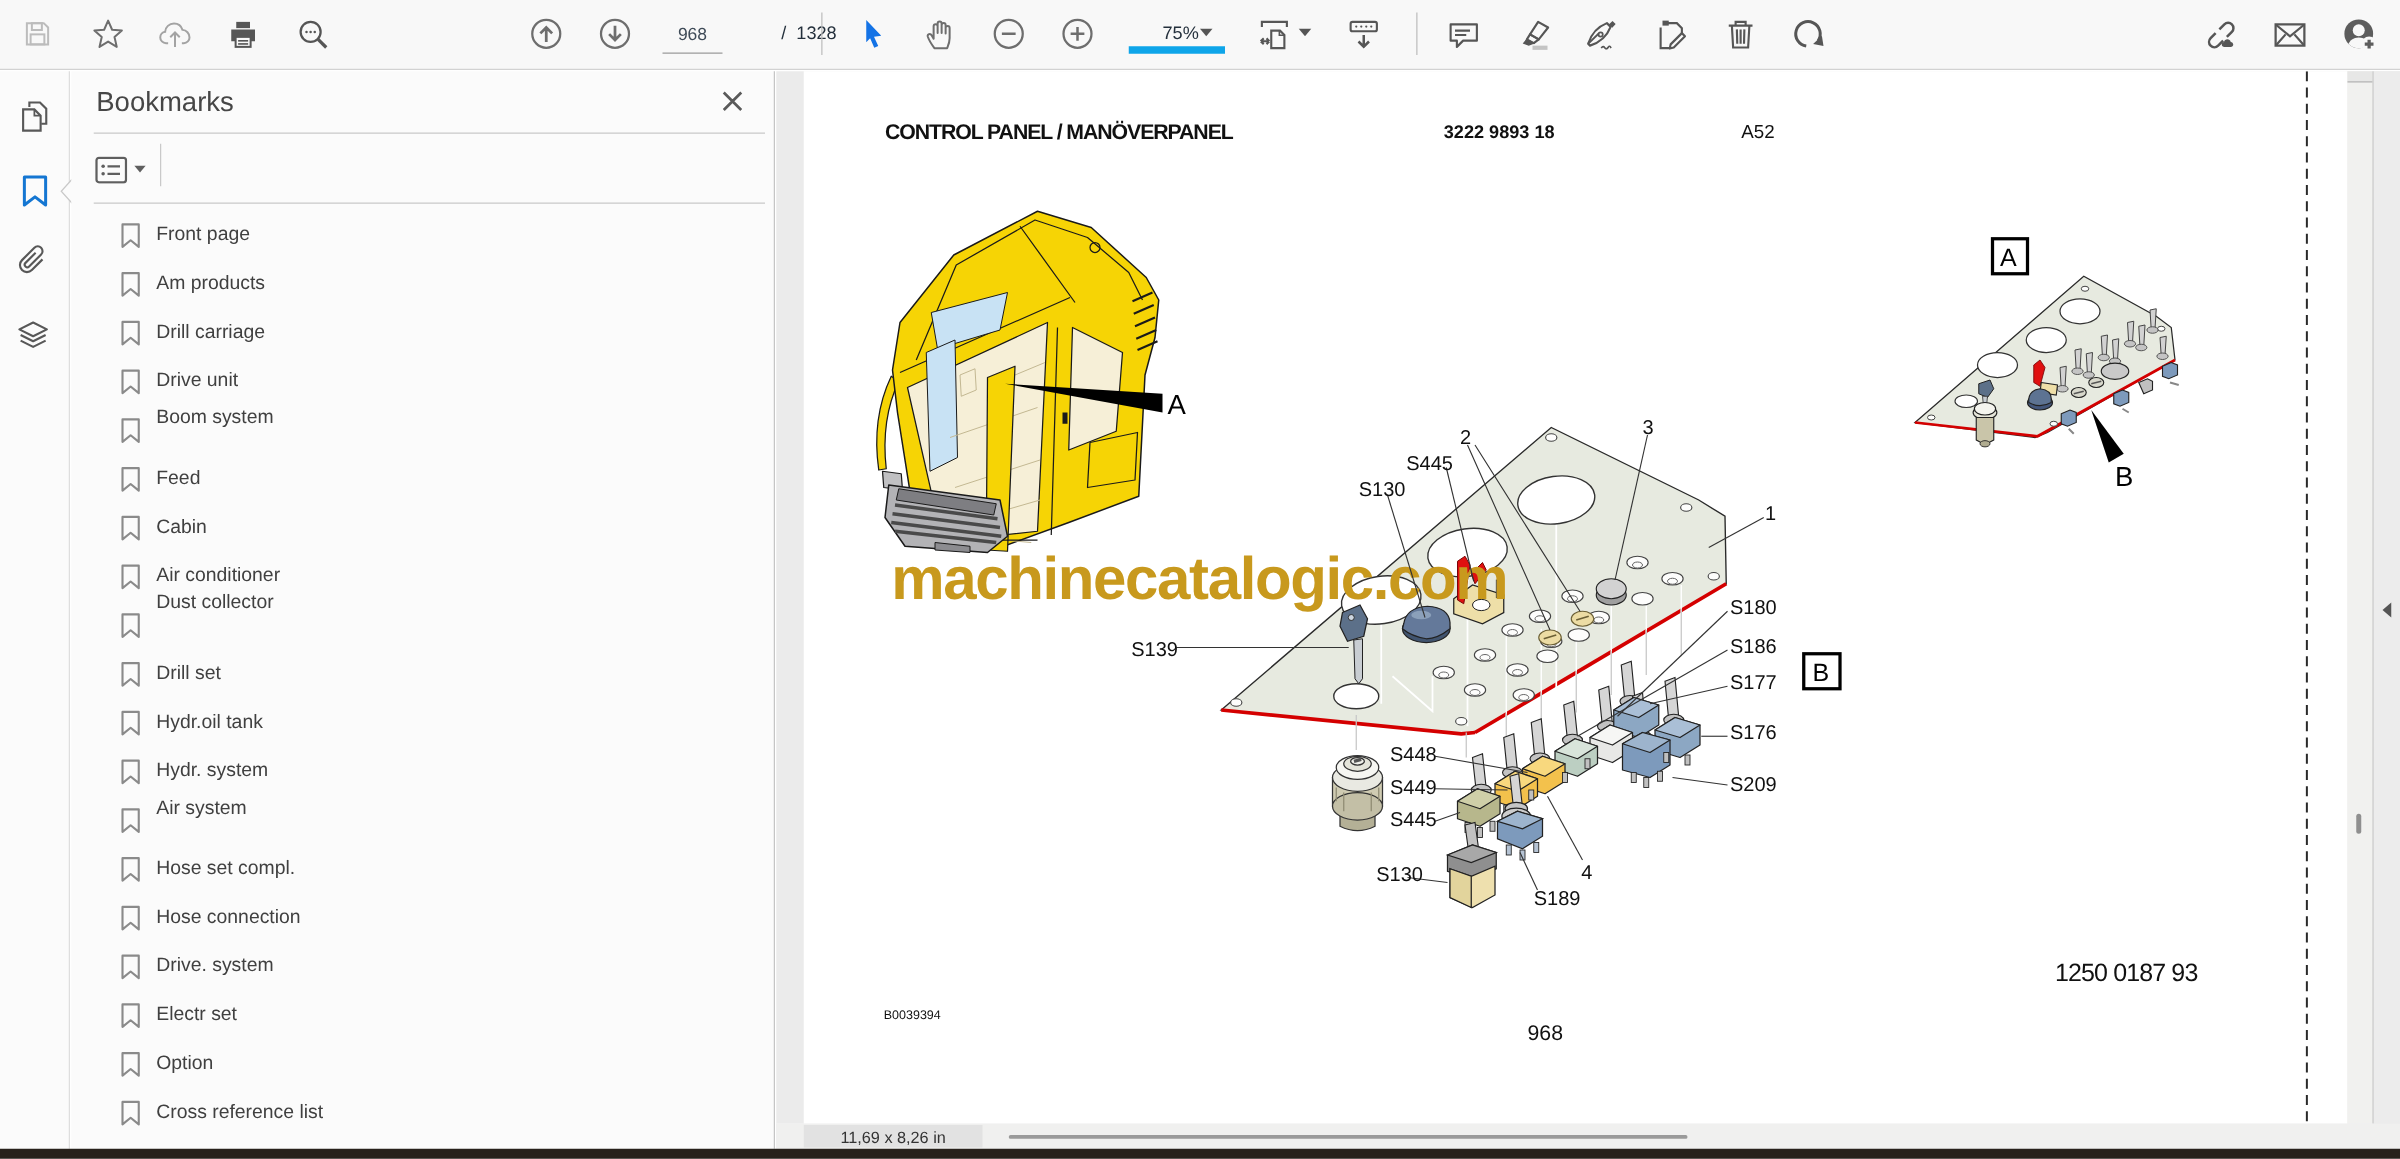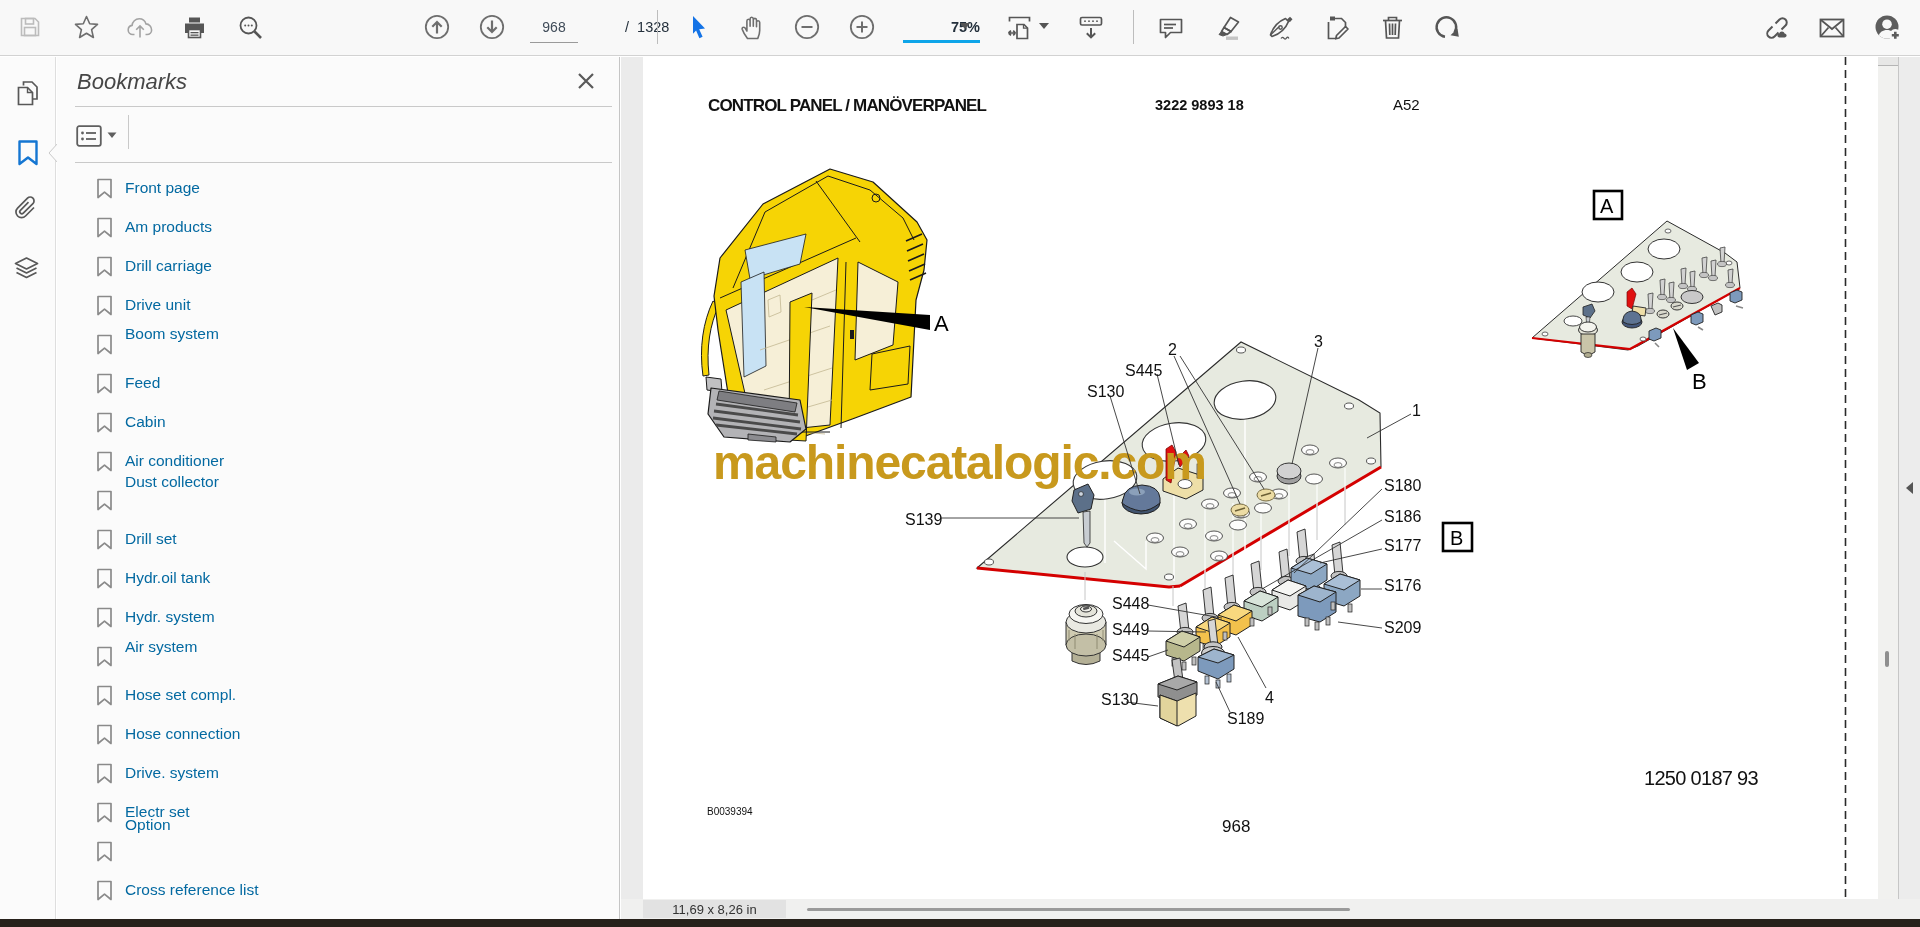--- a/index.html
+++ b/index.html
@@ -7,22 +7,22 @@
   .abs { position:absolute; }
   #toolbar { position:absolute; left:0; top:0; width:1920px; height:56px; background:#f8f8f8; border-bottom:1px solid #d2d2d2; }
   .ti { position:absolute; top:14px; }
   .tsep { position:absolute; top:10px; width:1px; height:34px; background:#bdbdbd; }
   #leftrail { position:absolute; left:0; top:57px; width:56px; height:862px; background:#fbfbfb; border-right:1px solid #dedede; }
   #bmpanel { position:absolute; left:57px; top:57px; width:563px; height:862px; background:#fbfbfb; border-right:1px solid #c5c5c5; }
   #docarea { position:absolute; left:621px; top:57px; width:1299px; height:842px; background:#ebebeb; }
   #page { position:absolute; left:22px; top:0; width:1235px; height:842px; background:#ffffff; }
   #statusbar { position:absolute; left:621px; top:899px; width:1299px; height:20px; background:#f0f0ef; }
   #bottombar { position:absolute; left:0; top:919px; width:1920px; height:8px; background:#27211b; }
-  .bmtitle { position:absolute; left:20px; top:12px; font-size:22px; color:#464646;font-style:italic; }
-  .bmitem { position:absolute; left:68px; font-size:15.5px; color:#0369a1; white-space:nowrap; }
+  .bmtitle { position:absolute; left:20px; top:12px; font-size:22px; color:#464646; }
+  .bmitem { position:absolute; left:68px; font-size:15.5px; color:#404040; white-space:nowrap; }
   .bmicon { position:absolute; left:39px; }
   text { font-family:"Liberation Sans", sans-serif; }
 </style>
 </head>
 <body>
 <div id="toolbar">
 
   <svg class="ti" style="left:17px" width="26" height="26" viewBox="0 0 26 26" fill="none" stroke="#bcbcbc" stroke-width="1.6">
     <path d="M4.5 4.5 H18 L21.5 8 V21.5 H4.5 Z"></path>
       <rect x="8.5" y="4.5" width="8" height="5.5"></rect>
@@ -80,21 +80,21 @@
     <circle cx="13" cy="13" r="11.2" stroke-width="1.8"></circle>
     <line x1="7.5" y1="13" x2="18.5" y2="13" stroke-width="2"></line>
   </svg>
 
   <svg class="ti" style="left:849px" width="26" height="26" viewBox="0 0 26 26" fill="none" stroke="#6e6e6e">
     <circle cx="13" cy="13" r="11.2" stroke-width="1.8"></circle>
     <line x1="7.5" y1="13" x2="18.5" y2="13" stroke-width="2"></line>
       <line x1="13" y1="7.5" x2="13" y2="18.5" stroke-width="2"></line>
   </svg>
 
-  <div class="abs" style="left:903px;top:13px;width:77px;height:30px;border-bottom:3px solid #0ea5e9;font-size:14.5px;color:#24303c;text-align:right;padding-left:6px;line-height:28px;font-weight:bold;">75%</div>
+  <div class="abs" style="left:903px;top:13px;width:77px;height:30px;border-bottom:6px solid #0ea5e9;font-size:14.5px;color:#24303c;text-align:center;padding-left:6px;line-height:28px;">75%</div>
   <svg class="ti" style="left:959px;top:22px" width="12" height="8" viewBox="0 0 12 8">
       <path d="M1 1 L6 7 L11 1 Z" fill="#555"></path>
     </svg>
 
   <svg class="ti" style="left:1006px" width="28" height="28" viewBox="0 0 28 28" fill="none" stroke="#565656" stroke-width="1.7">
     <path d="M3.5 7.5 V3.5 H23.5 V7.5"></path>
     <path d="M11 10.5 H18 L21.5 14 V24.5 H11 Z"></path>
     <path d="M17.5 10.5 V14.2 H21.5" stroke-width="1.3"></path>
     <path d="M2.5 19 H9.5 M2.5 19 L5 16.7 M2.5 19 L5 21.3 M9.5 19 L7.2 16.7 M9.5 19 L7.2 21.3"></path>
   </svg>
@@ -292,21 +292,21 @@
           <path d="M2 1.5 H15 V19.5 L8.5 14.2 L2 19.5 Z" stroke-linejoin="round"></path>
         </svg></div>
       <div class="bmitem" style="top:707px">Drive. system</div>
   <div class="bmicon" style="top:745px"><svg width="17" height="21" viewBox="0 0 17 21" fill="none" stroke="#8a8a8a" stroke-width="1.7">
           <path d="M2 1.5 H15 V19.5 L8.5 14.2 L2 19.5 Z" stroke-linejoin="round"></path>
         </svg></div>
       <div class="bmitem" style="top:746px">Electr set</div>
   <div class="bmicon" style="top:784px"><svg width="17" height="21" viewBox="0 0 17 21" fill="none" stroke="#8a8a8a" stroke-width="1.7">
           <path d="M2 1.5 H15 V19.5 L8.5 14.2 L2 19.5 Z" stroke-linejoin="round"></path>
         </svg></div>
-      <div class="bmitem" style="top:759px">Option</div>
+      <div class="bmitem" style="top:785px">Option</div>
   <div class="bmicon" style="top:823px"><svg width="17" height="21" viewBox="0 0 17 21" fill="none" stroke="#8a8a8a" stroke-width="1.7">
           <path d="M2 1.5 H15 V19.5 L8.5 14.2 L2 19.5 Z" stroke-linejoin="round"></path>
         </svg></div>
       <div class="bmitem" style="top:824px">Cross reference list</div>
   </div>
 </div>
 <div id="docarea">
   <div id="page"></div>
   <svg class="abs" style="left:0;top:0" width="1299" height="842" viewBox="621 57 1299 842">
 

